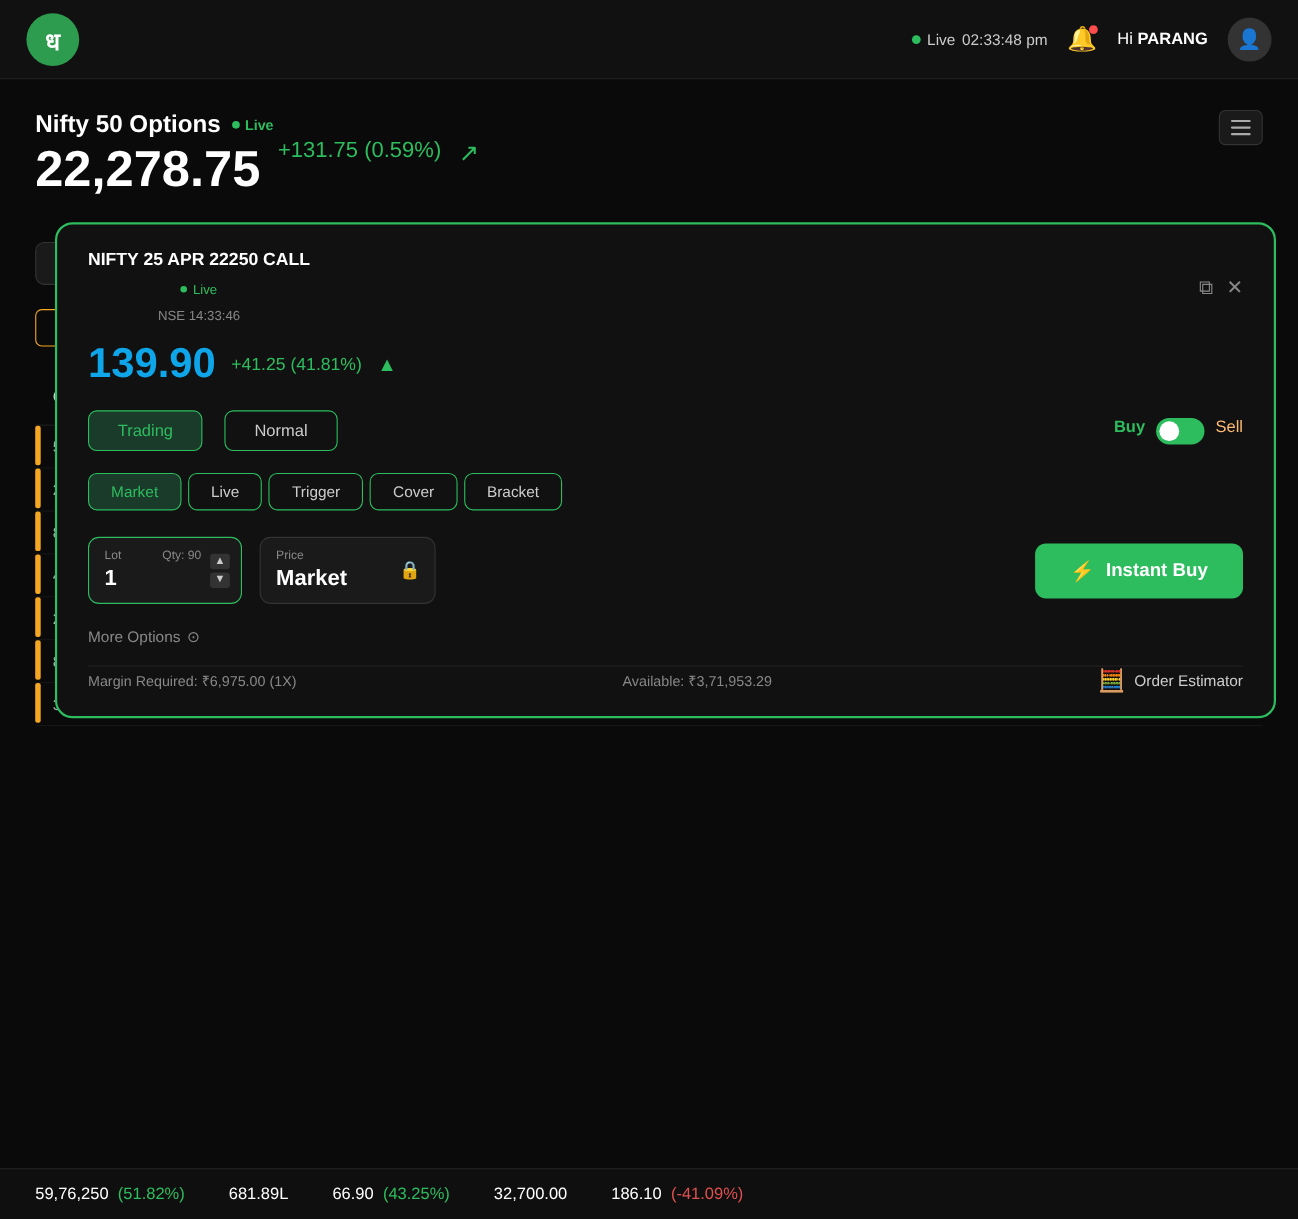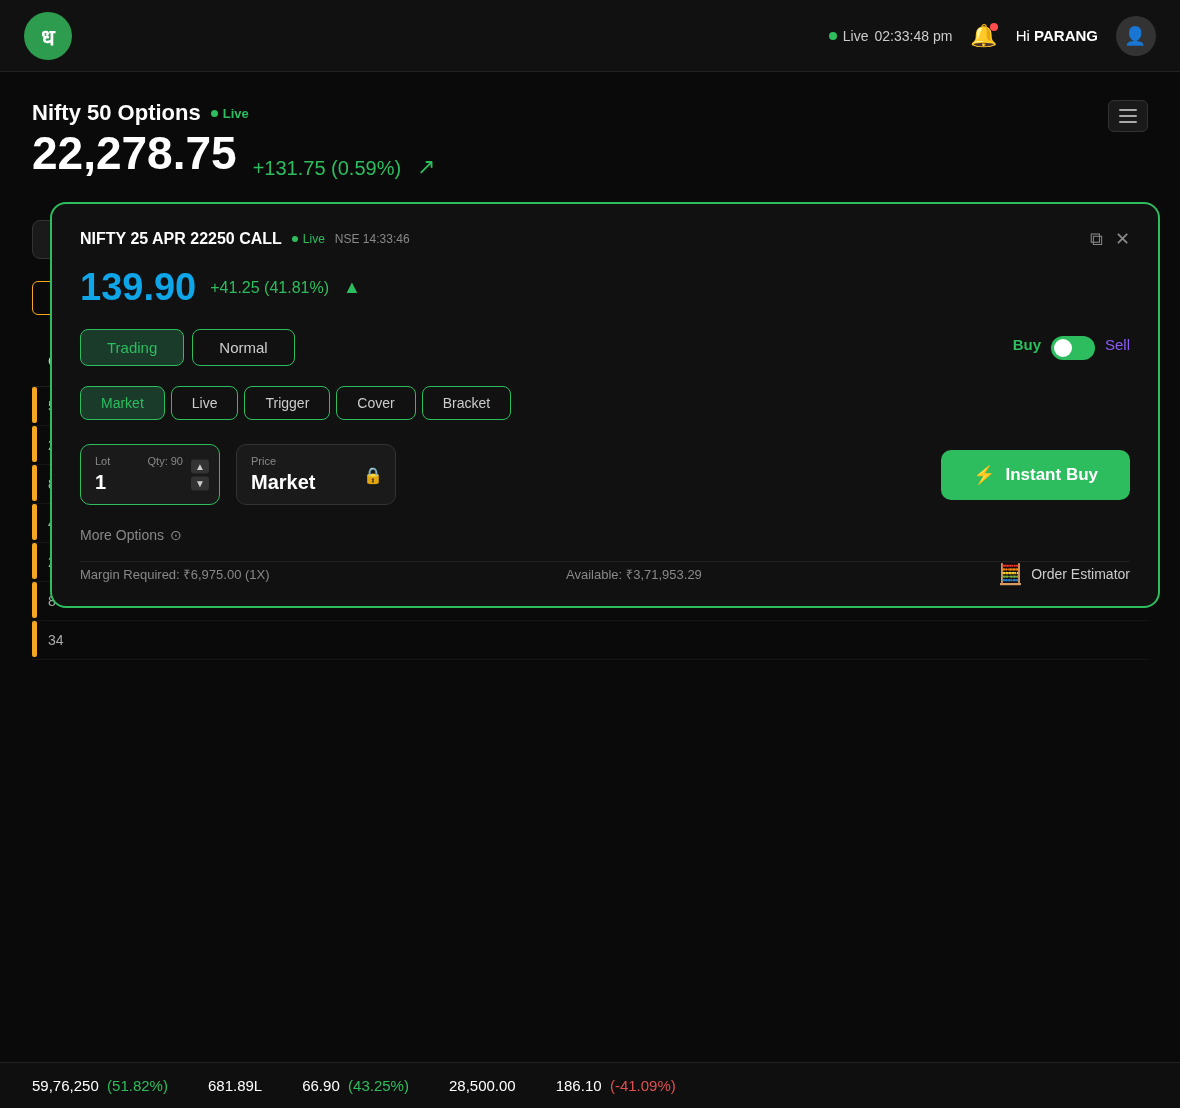--- a/index.html
+++ b/index.html
@@ -79,21 +79,21 @@
       display: flex; align-items: center; gap: 10px;
       font-size: 22px; font-weight: 600;
     }
     .live-badge {
       display: flex; align-items: center; gap: 5px;
       font-size: 13px; color: #2dbd5f;
     }
     .live-badge-dot { width: 7px; height: 7px; background: #2dbd5f; border-radius: 50%; }
 
     .price-row {
-      display: flex; align-items: flex-end; gap: 16px;
+      display: flex; align-items: flex-start; gap: 16px;
       margin-bottom: 22px;
     }
     .price-main { font-size: 46px; font-weight: 700; }
     .price-change { color: #2dbd5f; font-size: 20px; font-weight: 500; }
     .arrow-up {
       display: inline-block;
       color: #2dbd5f; font-size: 22px;
     }
 
     
@@ -207,21 +207,21 @@
       border-radius: 16px;
       padding: 24px 28px 20px;
       z-index: 100;
     }
 
     .modal-header {
       display: flex; align-items: center; justify-content: space-between;
       margin-bottom: 16px;
     }
     .modal-title-row {
-      display: flex; align-items: center; gap: 10px;
+      display: flex; align-items: center; gap: 10px; flex-direction: column;
     }
     .modal-title { font-size: 16px; font-weight: 600; color: #fff; }
     .modal-live { display: flex; align-items: center; gap: 5px; font-size: 12px; color: #2dbd5f; }
     .modal-live-dot { width: 6px; height: 6px; background: #2dbd5f; border-radius: 50%; }
     .modal-exchange { font-size: 12px; color: #888; }
     .modal-actions { display: flex; gap: 12px; }
     .modal-icon-btn {
       background: none; border: none;
       color: #888; font-size: 18px; cursor: pointer;
     }
@@ -229,21 +229,21 @@
     .modal-price-row {
       display: flex; align-items: center; gap: 14px;
       margin-bottom: 20px;
     }
     .modal-price { font-size: 38px; font-weight: 700; color: #0ea5e9; }
     .modal-price-change { color: #2dbd5f; font-size: 16px; font-weight: 500; }
     .modal-arrow { color: #2dbd5f; font-size: 18px; }
 
     
     .type-tabs {
-      display: flex; align-items: center; gap: 0;
+      display: flex; align-items: center; gap: 12px;
       margin-bottom: 20px;
     }
     .type-tab {
       padding: 9px 26px;
       border-radius: 8px;
       border: 1.5px solid #2dbd5f;
       background: transparent;
       color: #ccc;
       font-size: 15px; cursor: pointer;
       margin-right: 8px;
@@ -264,21 +264,21 @@
       border-radius: 12px;
       position: relative;
       cursor: pointer;
     }
     .toggle-thumb {
       width: 18px; height: 18px;
       background: #fff;
       border-radius: 50%;
       position: absolute; top: 3px; left: 3px;
     }
-    .sell-label { color: #8b5cf6; font-size: 15px; }
+    .sell-label { color: #fdba74; font-size: 15px; }
 
     
     .order-type-tabs {
       display: flex; gap: 6px; margin-bottom: 24px;
     }
     .order-tab {
       padding: 8px 20px;
       border-radius: 8px;
       border: 1.5px solid #2dbd5f;
       background: transparent;
@@ -588,21 +588,21 @@
       <span class="bb-green">(51.82%)</span>
     </div>
     <div class="bb-item">
       <span class="bb-white">681.89L</span>
     </div>
     <div class="bb-item">
       <span class="bb-white">66.90</span>&nbsp;
       <span class="bb-green">(43.25%)</span>
     </div>
     <div class="bb-item">
-      <span class="bb-white">28,500.00</span>
+      <span class="bb-white">32,700.00</span>
     </div>
     <div class="bb-item">
       <span class="bb-white">186.10</span>&nbsp;
       <span class="bb-red">(-41.09%)</span>
     </div>
   </div>
 
 </div>
 
 </body></html>

